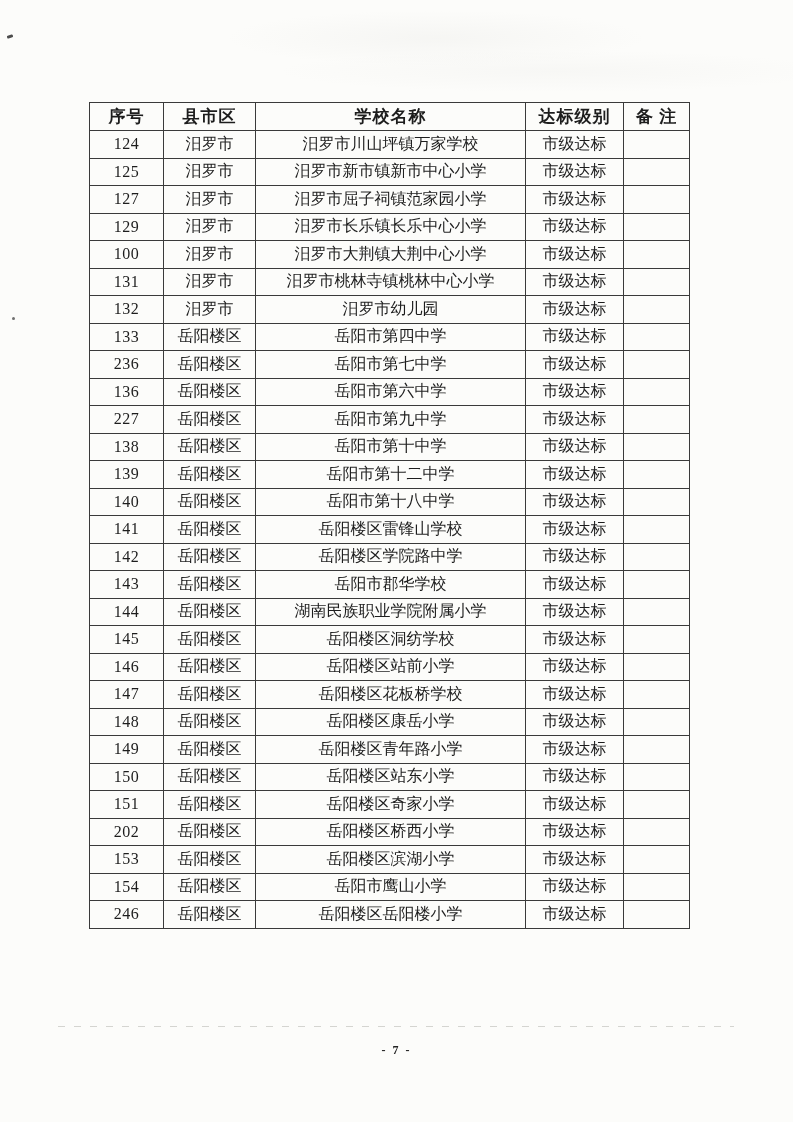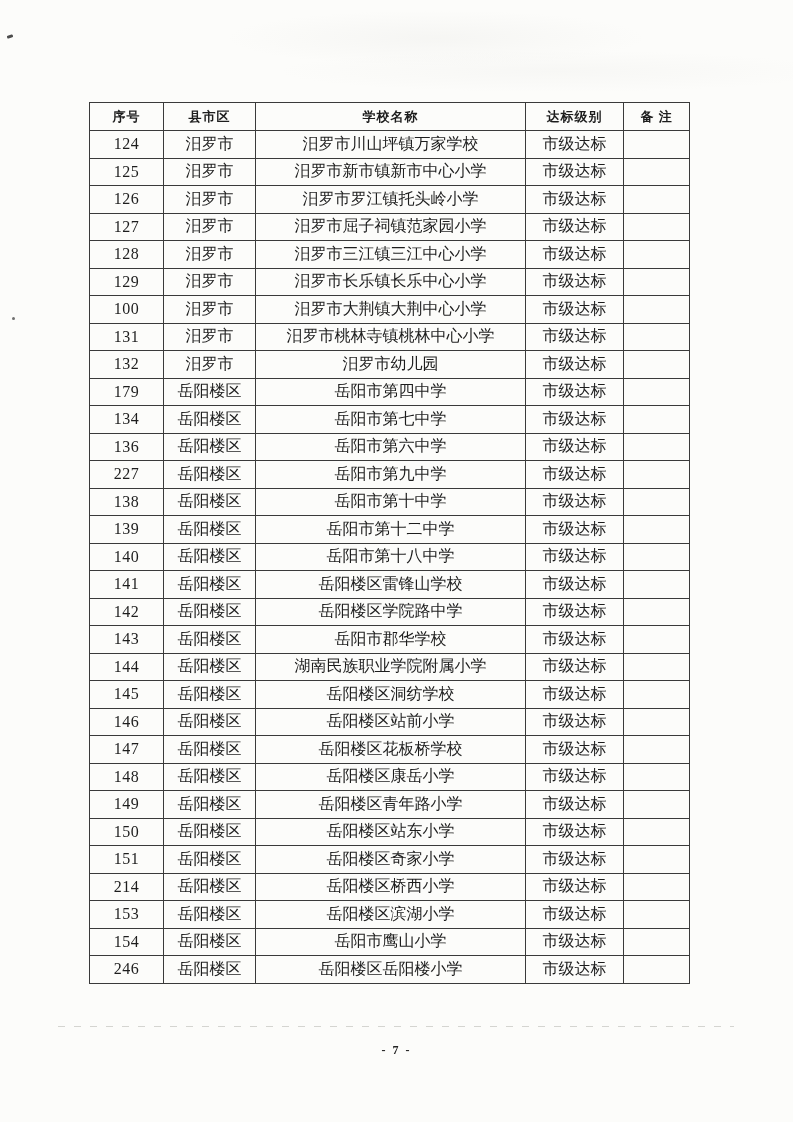--- a/index.html
+++ b/index.html
@@ -41,21 +41,21 @@
   table.school-table td {
     border: 1px solid var(--line, #3a3a3a);
     text-align: center;
     vertical-align: middle;
     padding: 0 2px;
     white-space: nowrap;
     overflow: hidden;
   }
   table.school-table th {
     height: 27px;
-    font-size: 13px;
+    font-size: 17px;
     font-weight: bold;
     letter-spacing: 1px;
   }
   table.school-table td {
     height: 26.5px;
     font-size: 16px;
     font-weight: normal;
   }
   td.cell-no {
     font-size: 15px;
@@ -136,41 +136,27 @@
           <td class="cell-remark"></td>
         </tr>
         <tr>
           <td class="cell-no">125</td>
           <td class="cell-district">汨罗市</td>
           <td class="cell-school">汨罗市新市镇新市中心小学</td>
           <td class="cell-level">市级达标</td>
           <td class="cell-remark"></td>
         </tr>
         <tr>
-          <td class="cell-no">126</td>
-          <td class="cell-district">汨罗市</td>
-          <td class="cell-school">汨罗市罗江镇托头岭小学</td>
-          <td class="cell-level">市级达标</td>
-          <td class="cell-remark"></td>
-        </tr>
-        <tr>
           <td class="cell-no">127</td>
           <td class="cell-district">汨罗市</td>
           <td class="cell-school">汨罗市屈子祠镇范家园小学</td>
           <td class="cell-level">市级达标</td>
           <td class="cell-remark"></td>
         </tr>
         <tr>
-          <td class="cell-no">128</td>
-          <td class="cell-district">汨罗市</td>
-          <td class="cell-school">汨罗市三江镇三江中心小学</td>
-          <td class="cell-level">市级达标</td>
-          <td class="cell-remark"></td>
-        </tr>
-        <tr>
           <td class="cell-no">129</td>
           <td class="cell-district">汨罗市</td>
           <td class="cell-school">汨罗市长乐镇长乐中心小学</td>
           <td class="cell-level">市级达标</td>
           <td class="cell-remark"></td>
         </tr>
         <tr>
           <td class="cell-no">100</td>
           <td class="cell-district">汨罗市</td>
           <td class="cell-school">汨罗市大荆镇大荆中心小学</td>
@@ -185,28 +171,28 @@
           <td class="cell-remark"></td>
         </tr>
         <tr>
           <td class="cell-no">132</td>
           <td class="cell-district">汨罗市</td>
           <td class="cell-school">汨罗市幼儿园</td>
           <td class="cell-level">市级达标</td>
           <td class="cell-remark"></td>
         </tr>
         <tr>
-          <td class="cell-no">179</td>
+          <td class="cell-no">133</td>
           <td class="cell-district">岳阳楼区</td>
           <td class="cell-school">岳阳市第四中学</td>
           <td class="cell-level">市级达标</td>
           <td class="cell-remark"></td>
         </tr>
         <tr>
-          <td class="cell-no">134</td>
+          <td class="cell-no">236</td>
           <td class="cell-district">岳阳楼区</td>
           <td class="cell-school">岳阳市第七中学</td>
           <td class="cell-level">市级达标</td>
           <td class="cell-remark"></td>
         </tr>
         <tr>
           <td class="cell-no">136</td>
           <td class="cell-district">岳阳楼区</td>
           <td class="cell-school">岳阳市第六中学</td>
           <td class="cell-level">市级达标</td>
@@ -311,21 +297,21 @@
           <td class="cell-remark"></td>
         </tr>
         <tr>
           <td class="cell-no">151</td>
           <td class="cell-district">岳阳楼区</td>
           <td class="cell-school">岳阳楼区奇家小学</td>
           <td class="cell-level">市级达标</td>
           <td class="cell-remark"></td>
         </tr>
         <tr>
-          <td class="cell-no">214</td>
+          <td class="cell-no">202</td>
           <td class="cell-district">岳阳楼区</td>
           <td class="cell-school">岳阳楼区桥西小学</td>
           <td class="cell-level">市级达标</td>
           <td class="cell-remark"></td>
         </tr>
         <tr>
           <td class="cell-no">153</td>
           <td class="cell-district">岳阳楼区</td>
           <td class="cell-school">岳阳楼区滨湖小学</td>
           <td class="cell-level">市级达标</td>

